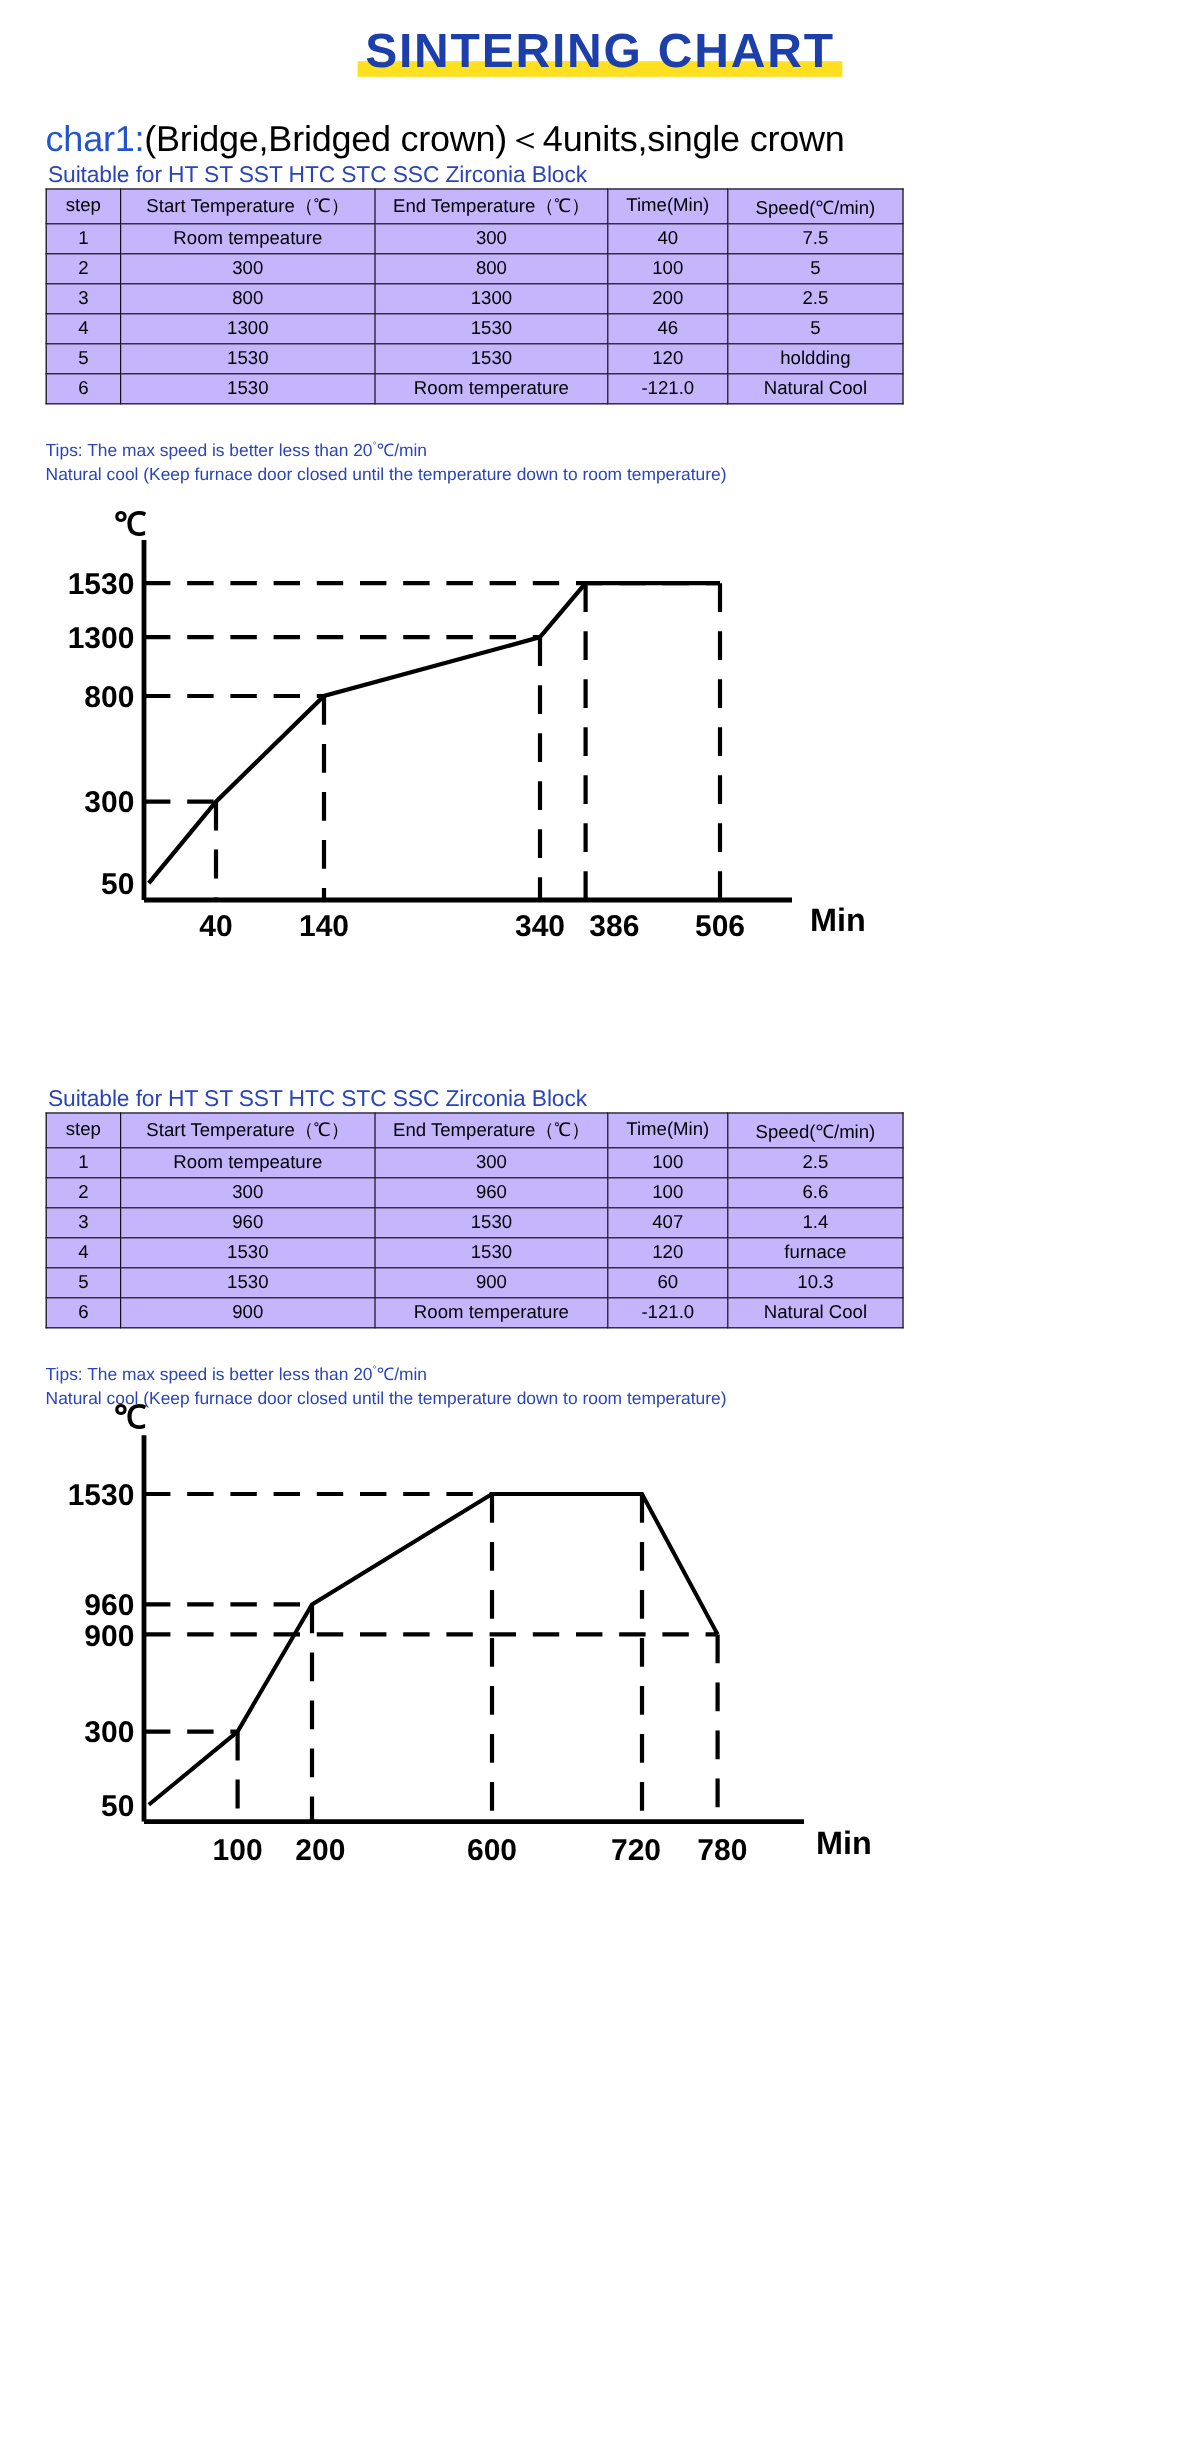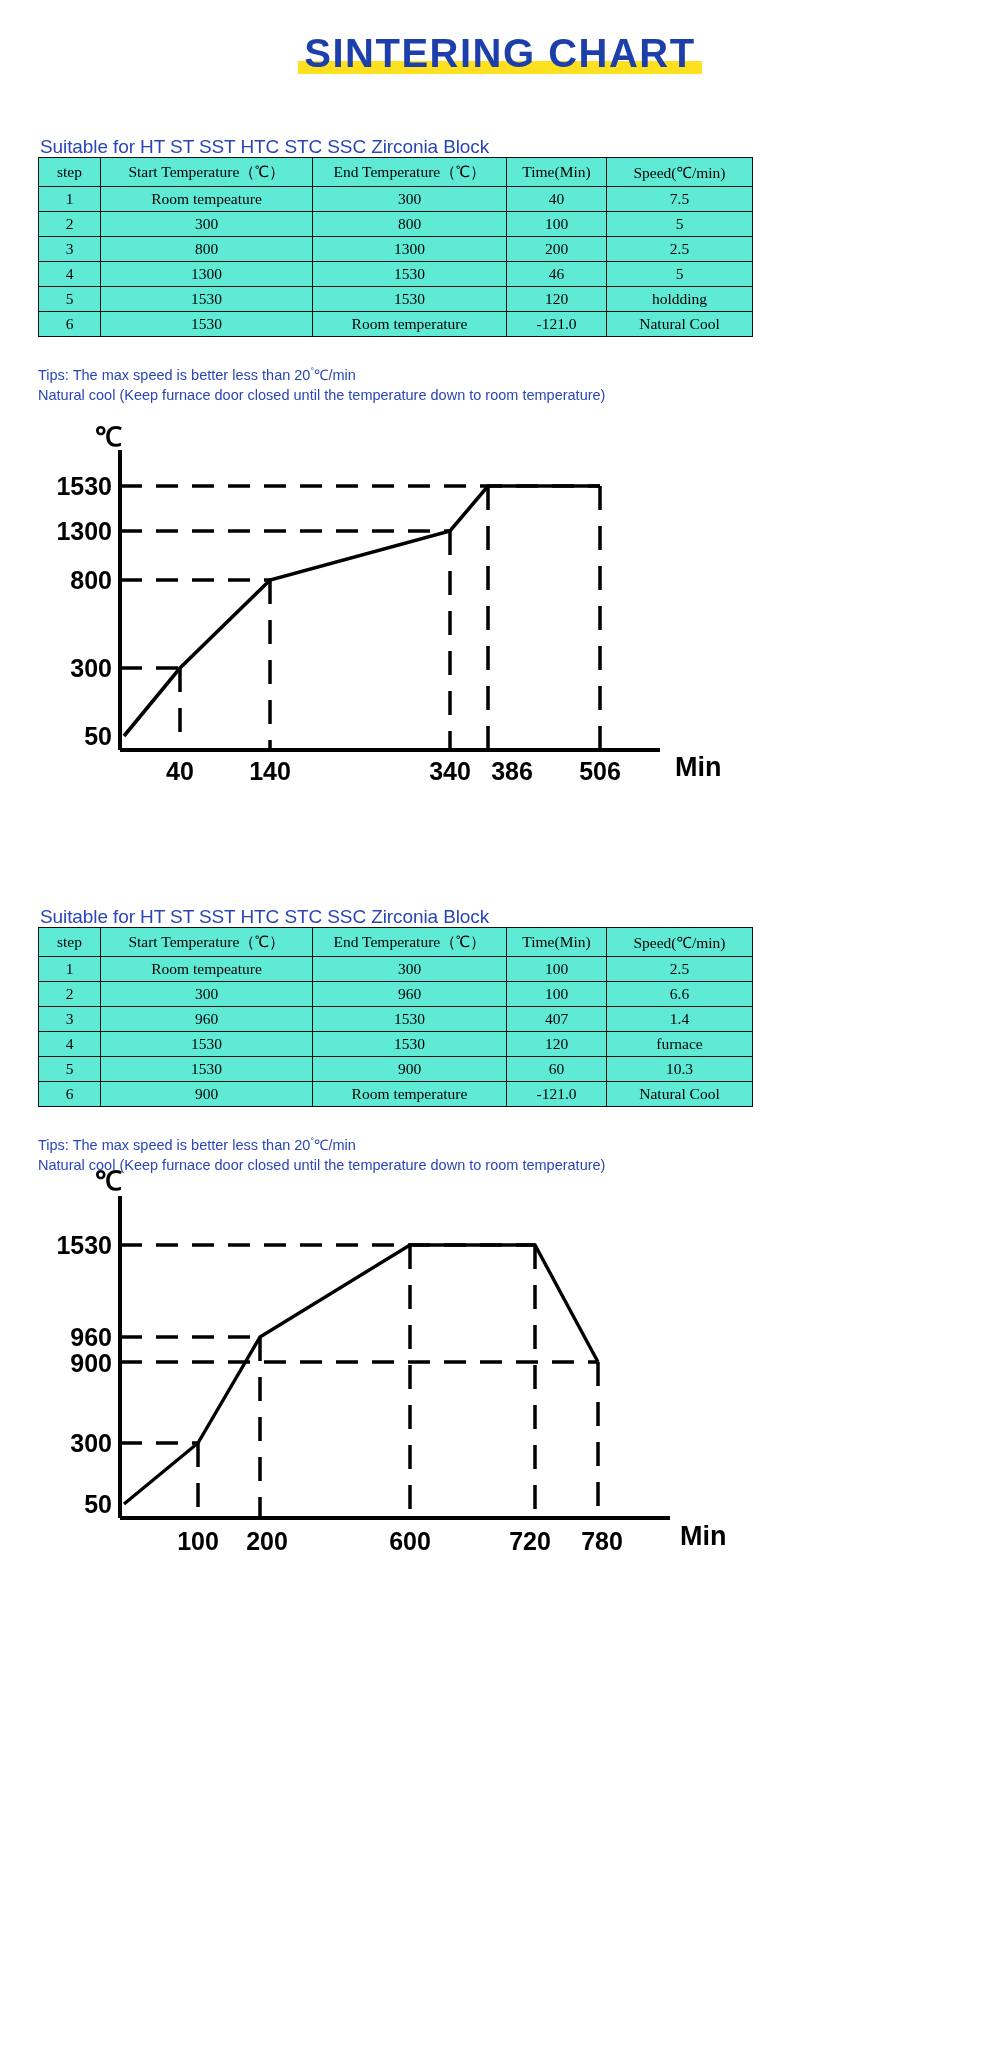--- a/index.html
+++ b/index.html
@@ -8,21 +8,21 @@
     background:#ffffff;
     font-family:"Liberation Sans", sans-serif;
     color:#000;
     position:relative;
     overflow:hidden;
   }
   .page{position:relative;width:1000px;height:2047px;}
 
   
   .title-wrap{
-    position:absolute;left:0;top:30px;width:1000px;
+    position:absolute;left:0;top:20px;width:1000px;
     text-align:center;
   }
   .title{
     display:inline-block;
     position:relative;
     font-size:40px;
     font-weight:bold;
     letter-spacing:1.5px;
     color:#1d3faa;
     padding:0 6px;
@@ -54,22 +54,21 @@
     color:#2a45b8;
     white-space:nowrap;
     letter-spacing:-0.1px;
   }
 
   
   table.chart-table{
     position:absolute;
     border-collapse:collapse;
     font-size:15.5px;
-    background:#5eead4;
-    font-family:Liberation Serif, serif;
+    background:#c4b5fd;
   }
   table.chart-table th,
   table.chart-table td{
     border:1px solid #111;
     text-align:center;
     padding:3px 2px;
     font-weight:400;
     color:#000;
     height:22px;
     box-sizing:border-box;
@@ -103,20 +102,23 @@
 
 <div class="page">
 
   <div class="title-wrap">
     <div class="title">
       <span class="hl"></span>
       <span class="txt">SINTERING CHART</span>
     </div>
   </div>
 
+  <div class="sec-head" style="left:38px;top:96px;">
+    <span class="blue">char1:</span><span>(Bridge,Bridged crown)＜4units,single crown</span>
+  </div>
   <div class="sub-head" style="left:40px;top:136px;">Suitable for HT ST SST HTC STC SSC Zirconia Block</div>
 
   <table class="chart-table" style="left:38px;top:157px;">
     <thead>
       <tr>
         <th class="c-step">step</th>
         <th class="c-start">Start Temperature（℃）</th>
         <th class="c-end">End Temperature（℃）</th>
         <th class="c-time">Time(Min)</th>
         <th class="c-speed">Speed(℃/min)</th>

